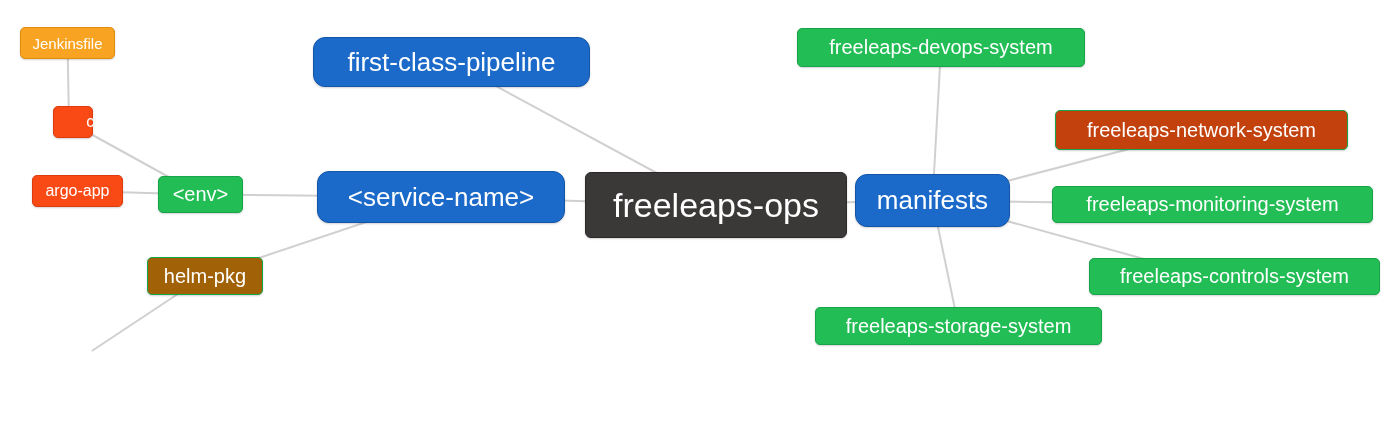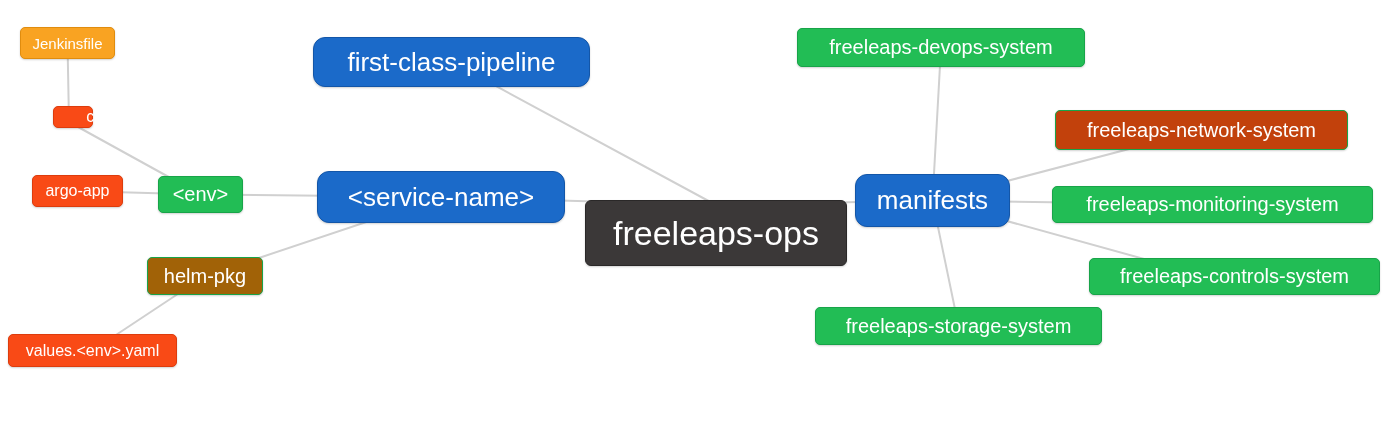--- a/index.html
+++ b/index.html
@@ -53,27 +53,26 @@
       <line x1="441" y1="197" x2="716" y2="205" stroke="#d0d0d0" stroke-width="2" stroke-linecap="round"></line>
       <line x1="451.5" y1="62" x2="716" y2="205" stroke="#d0d0d0" stroke-width="2" stroke-linecap="round"></line>
       <line x1="716" y1="205" x2="932.5" y2="200.5" stroke="#d0d0d0" stroke-width="2" stroke-linecap="round"></line>
       <line x1="932.5" y1="200.5" x2="941" y2="47.5" stroke="#d0d0d0" stroke-width="2" stroke-linecap="round"></line>
       <line x1="932.5" y1="200.5" x2="1201.5" y2="130" stroke="#d0d0d0" stroke-width="2" stroke-linecap="round"></line>
       <line x1="932.5" y1="200.5" x2="1212.5" y2="204.5" stroke="#d0d0d0" stroke-width="2" stroke-linecap="round"></line>
       <line x1="932.5" y1="200.5" x2="1207.5" y2="276.5" stroke="#d0d0d0" stroke-width="2" stroke-linecap="round"></line>
       <line x1="932.5" y1="200.5" x2="958.5" y2="326" stroke="#d0d0d0" stroke-width="2" stroke-linecap="round"></line>
     </svg>
 <div class="node lvl5" style="left: 20px; top: 27px; width: 95px; height: 32px; background: rgb(249, 163, 34); border: 1px solid rgb(224, 140, 14);">Jenkinsfile</div>
-    <div class="node lvl4" style="left: 53px; top: 106px; width: 32px; height: 22px; background: rgb(249, 74, 22); border: 1px solid rgb(221, 60, 13); padding-left: 38px;">ci</div>
+    <div class="node lvl4" style="left: 53px; top: 106px; width: 32px; height: 32px; background: rgb(249, 74, 22); border: 1px solid rgb(221, 60, 13); padding-left: 38px;">ci</div>
     <div class="node lvl4" style="left: 32px; top: 175px; width: 91px; height: 32px; background: rgb(249, 74, 22); border: 1px solid rgb(221, 60, 13);">argo-app</div>
     <div class="node lvl3" style="left: 158px; top: 176px; width: 85px; height: 37px; background: rgb(34, 189, 85); border: 1px solid rgb(24, 164, 73);">&lt;env&gt;</div>
     <div class="node lvl3" style="left: 147px; top: 257px; width: 116px; height: 38px; background: #a16207; border: 1px solid rgb(24, 164, 73);">helm-pkg</div>
-    <div class="node lvl4" style="left: 8px; top: 334px; width: 169px; height: 33px; background: rgb(249, 74, 22); border: 1px solid rgb(221, 60, 13);">values.&lt;env&gt;.yaml</div>
     <div class="node lvl2" style="left: 313px; top: 37px; width: 277px; height: 50px; background: rgb(27, 106, 201); border: 1px solid rgb(19, 86, 168);">first-class-pipeline</div>
     <div class="node lvl2" style="left: 317px; top: 171px; width: 248px; height: 52px; background: rgb(27, 106, 201); border: 1px solid rgb(19, 86, 168);">&lt;service-name&gt;</div>
-    <div class="node lvl1" style="left: 585px; top: 172px; width: 262px; height: 66px; background: rgb(59, 56, 56); border: 1px solid rgb(42, 40, 40); margin-top: 28px;">freeleaps-ops</div>
+    <div class="node lvl1" style="left: 585px; top: 172px; width: 262px; height: 66px; background: rgb(59, 56, 56); border: 1px solid rgb(42, 40, 40);">freeleaps-ops</div>
     <div class="node lvl2" style="left: 855px; top: 174px; width: 155px; height: 53px; background: rgb(27, 106, 201); border: 1px solid rgb(19, 86, 168);">manifests</div>
     <div class="node lvl3" style="left: 797px; top: 28px; width: 288px; height: 39px; background: rgb(34, 189, 85); border: 1px solid rgb(24, 164, 73);">freeleaps-devops-system</div>
     <div class="node lvl3" style="left: 1055px; top: 110px; width: 293px; height: 40px; background: #c2410c; border: 1px solid rgb(24, 164, 73);">freeleaps-network-system</div>
     <div class="node lvl3" style="left: 1052px; top: 186px; width: 321px; height: 37px; background: rgb(34, 189, 85); border: 1px solid rgb(24, 164, 73);">freeleaps-monitoring-system</div>
     <div class="node lvl3" style="left: 1089px; top: 258px; width: 291px; height: 37px; background: rgb(34, 189, 85); border: 1px solid rgb(24, 164, 73);">freeleaps-controls-system</div>
     <div class="node lvl3" style="left: 815px; top: 307px; width: 287px; height: 38px; background: rgb(34, 189, 85); border: 1px solid rgb(24, 164, 73);">freeleaps-storage-system</div>
   </div>
 
 </body></html>

